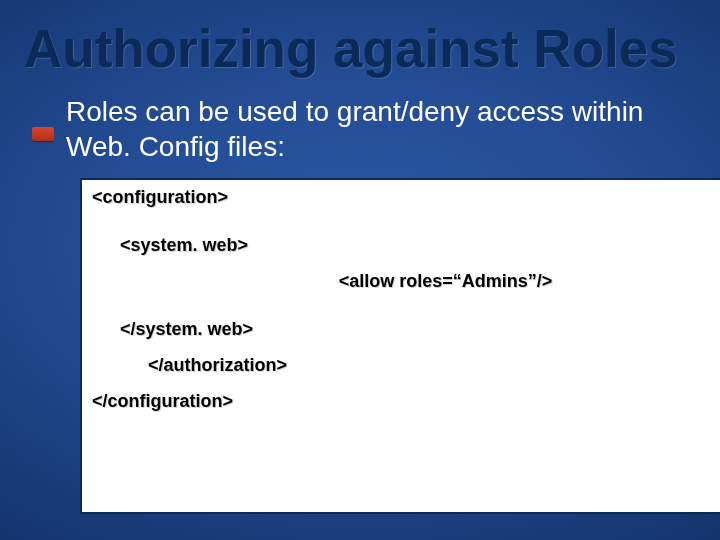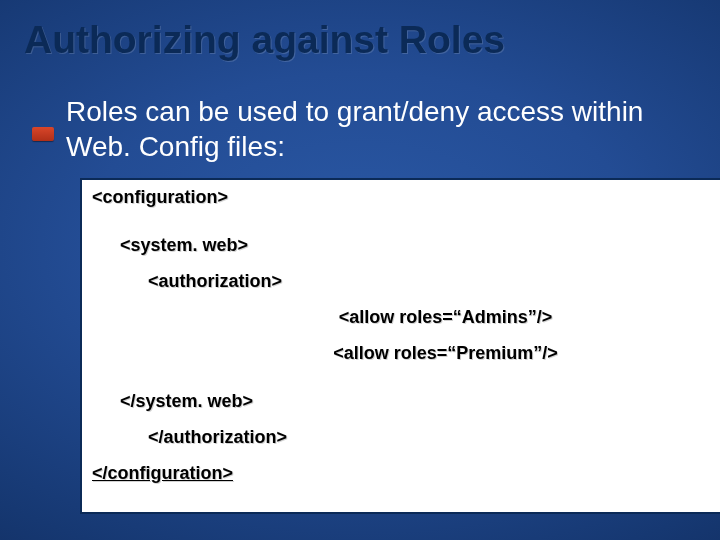--- a/index.html
+++ b/index.html
@@ -14,21 +14,21 @@
     width: 720px;
     height: 540px;
     background: radial-gradient(ellipse 110% 90% at 50% 45%, #2a58a5 0%, #234c94 35%, #163872 70%, #0d2653 100%);
     position: relative;
     box-sizing: border-box;
   }
   .title {
     position: absolute;
     top: 18px;
     left: 24px;
-    font-size: 39px;
+    font-size: 53px;
     font-weight: bold;
     color: #0b2a57;
     letter-spacing: 0px;
     text-shadow: 1px 1px 0 rgba(255,255,255,0.15);
   }
   .bullet-row {
     position: absolute;
     top: 94px;
     left: 32px;
     right: 30px;
@@ -64,41 +64,39 @@
   .code-line {
     font-family: Arial, Helvetica, sans-serif;
     font-weight: bold;
     font-size: 18px;
     color: #000000;
     line-height: 1.0;
     margin-bottom: 18px;
     white-space: pre;
     text-shadow: 1px 1px 0 rgba(0,0,0,0.18);
   }
-  .code-line:last-child { margin-bottom: 0; text-decoration: underline; }
+  .code-line:last-child { margin-bottom: 0; }
   .ind1 { padding-left: 28px; margin-top: 30px; }
   .ind2 { padding-left: 56px; }
   .ind3 { padding-left: 84px; text-align: center; }
 </style>
 </head>
 <body>
 
 <div class="slide">
 
   <div class="title">Authorizing against Roles</div>
 
   <div class="bullet-row">
     <div class="bullet-box"></div>
     <div class="bullet-text">Roles can be used to grant/deny access within Web. Config files:</div>
   </div>
 
   <div class="code-box">
     <div class="code-line">&lt;configuration&gt;</div>
     <div class="code-line ind1">&lt;system. web&gt;</div>
-    <div class="code-line ind2">&lt;authorization&gt;</div>
     <div class="code-line ind3">&lt;allow roles=“Admins”/&gt;</div>
-    <div class="code-line ind3">&lt;allow roles=“Premium”/&gt;</div>
     <div class="code-line ind1">&lt;/system. web&gt;</div>
     <div class="code-line ind2">&lt;/authorization&gt;</div>
     <div class="code-line">&lt;/configuration&gt;</div>
   </div>
 
 </div>
 
 </body></html>

